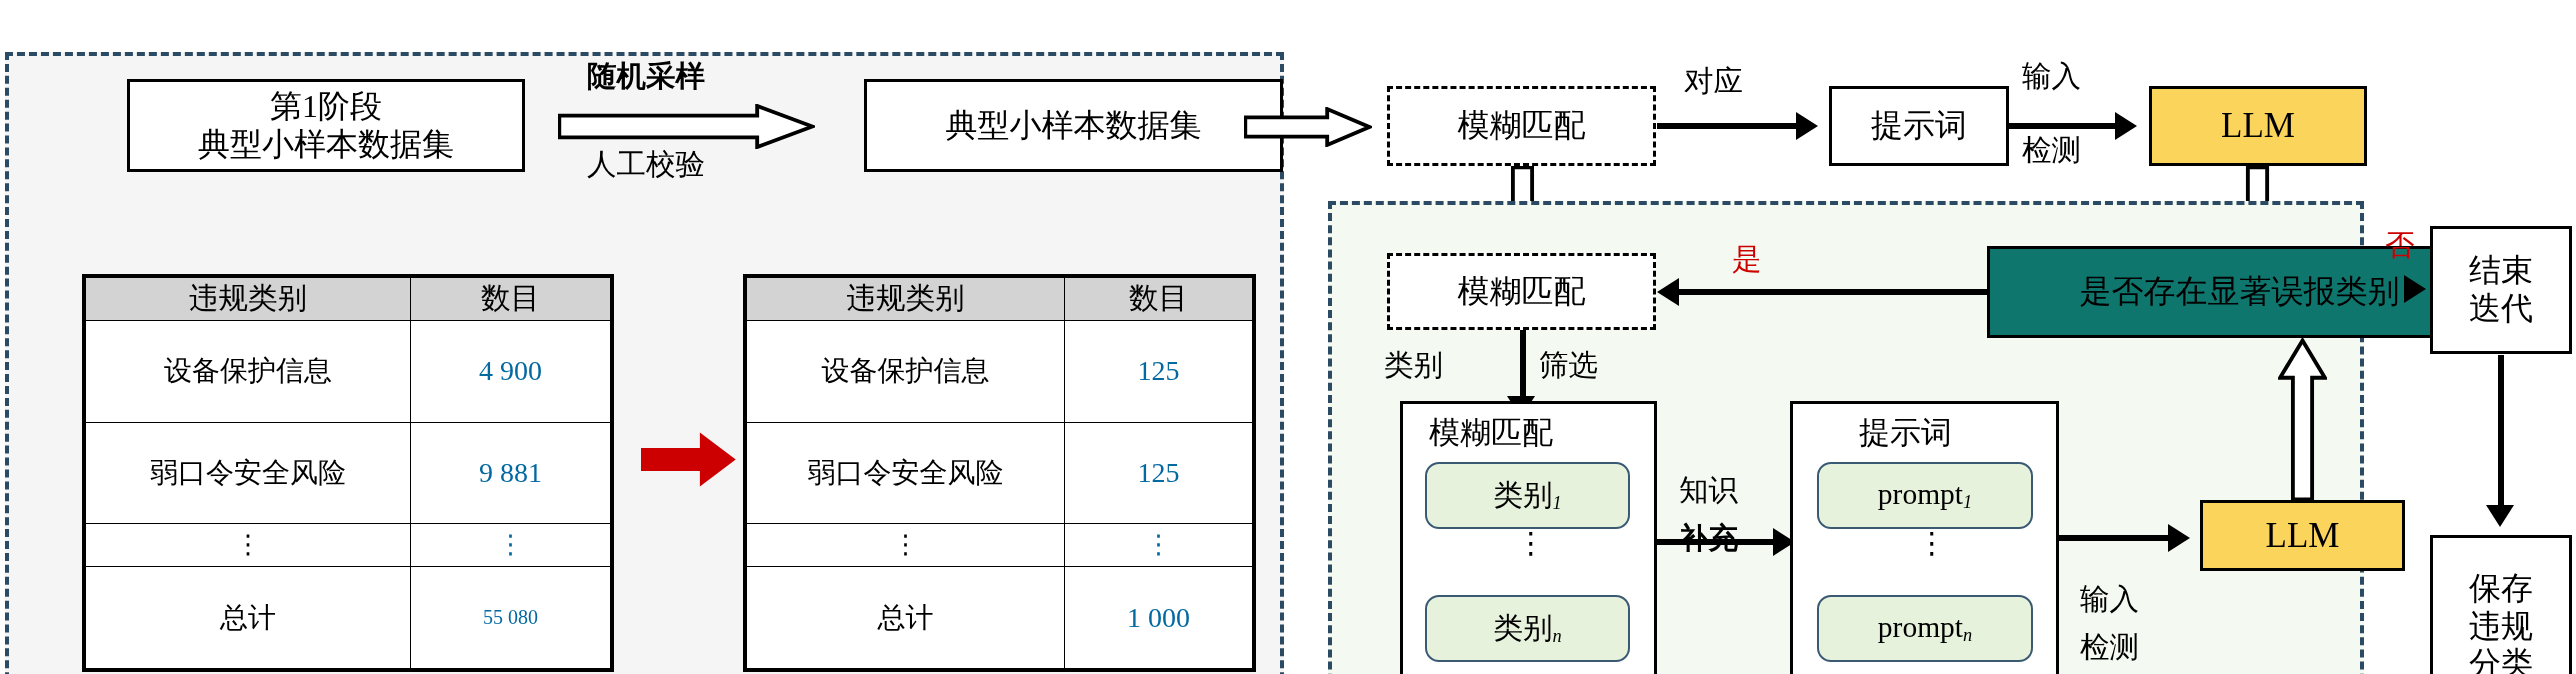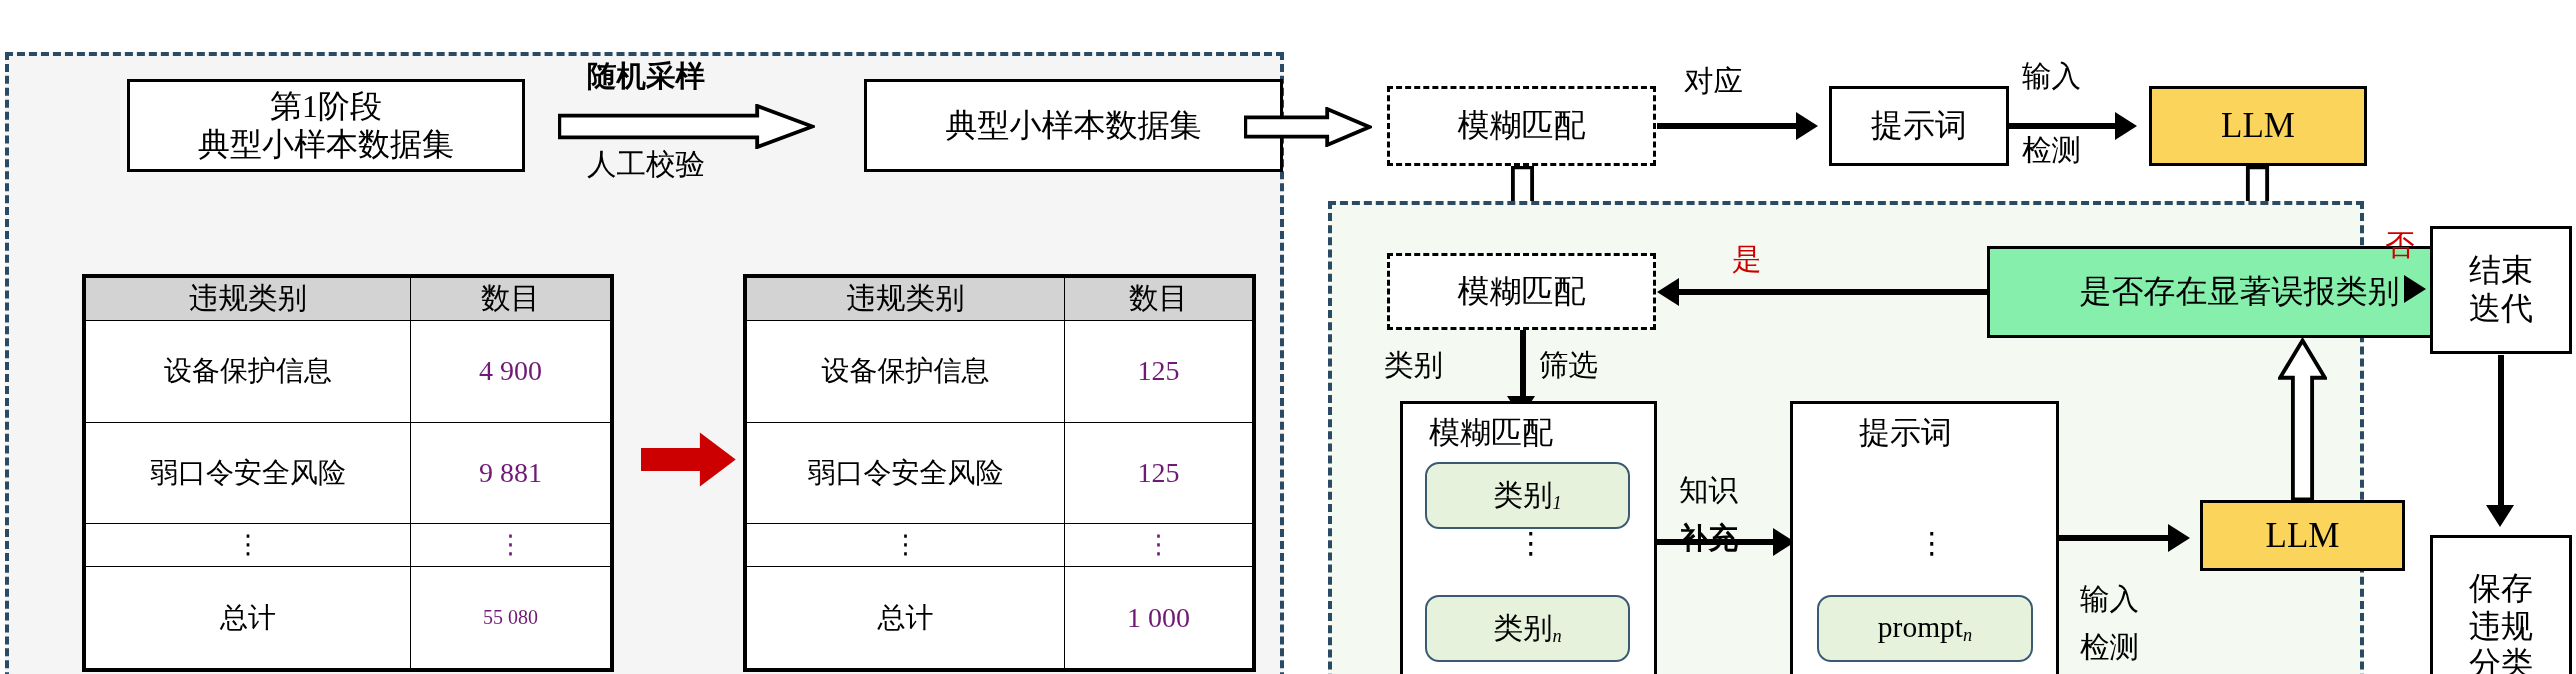--- a/index.html
+++ b/index.html
@@ -17,33 +17,33 @@
   }
 
   
   .box{
     position:absolute;box-sizing:border-box;background:#ffffff;
     border:3.2px solid #000;display:flex;align-items:center;justify-content:center;
     text-align:center;line-height:1.18;color:#000;
   }
   .box.dashed{border:3.8px dashed #000;}
   .box.llm{background:#fbd45c;}
-  .box.decision{background:#86efac;padding-left:43px;}
+  .box.decision{background:#0f766e;padding-left:43px;}
 
   
   .tbl{
     position:absolute;box-sizing:border-box;border:3.2px solid #000;background:#fff;
   }
   .tbl table{border-collapse:collapse;width:100%;height:100%;table-layout:fixed;}
   .tbl th,.tbl td{
     border:1.9px solid #000;text-align:center;vertical-align:middle;
     font-family:"Liberation Serif","DejaVu Serif",serif;
   }
   .tbl thead th{background:#d3d3d3;font-weight:normal;}
-  .tbl td.num{color:#701a75;}
+  .tbl td.num{color:#0369a1;}
   .dots{letter-spacing:0;font-size:26px;line-height:0.55;}
 
   
   .pill{
     position:absolute;box-sizing:border-box;background:#e7f2dd;
     border:2.6px solid #3a5a74;border-radius:14px;
     display:flex;align-items:center;justify-content:center;
     font-family:"Liberation Serif","DejaVu Serif",serif;color:#000;
   }
   .pill sub{font-size:0.62em;vertical-align:-0.22em;font-style:italic;}
@@ -251,20 +251,23 @@
   </div>
 
   <div class="lbl" style="left:1679px;top:423px;font-size:29.5px;">知识</div>
   <div class="lbl" style="left:1679px;top:471px;font-size:29.5px;font-weight:bold;">补充</div>
   <div class="hline" style="left:1657px;top:491px;width:119px;"></div>
   <div class="ar-r" style="left:1773px;top:480px;"></div>
 
   <div class="box" style="left:1790px;top:353px;width:269px;height:300px;display:block;">
   </div>
   <div class="lbl" style="left:1859px;top:364px;font-size:31px;">提示词</div>
+  <div class="pill" style="left:1817px;top:414px;width:216px;height:67px;font-size:29.5px;">
+    <span><span>prompt</span><sub>1</sub></span>
+  </div>
   <div class="lbl dots" style="left:1917px;top:487px;font-size:29.5px;">⋮</div>
   <div class="pill" style="left:1817px;top:547px;width:216px;height:67px;font-size:29.5px;">
     <span><span>prompt</span><sub>n</sub></span>
   </div>
 
   <div class="lbl" style="left:2080px;top:532px;font-size:29.5px;">输入</div>
   <div class="lbl" style="left:2080px;top:580px;font-size:29.5px;">检测</div>
   <div class="hline" style="left:2059px;top:487px;width:112px;"></div>
   <div class="ar-r" style="left:2168px;top:476px;"></div>
 

